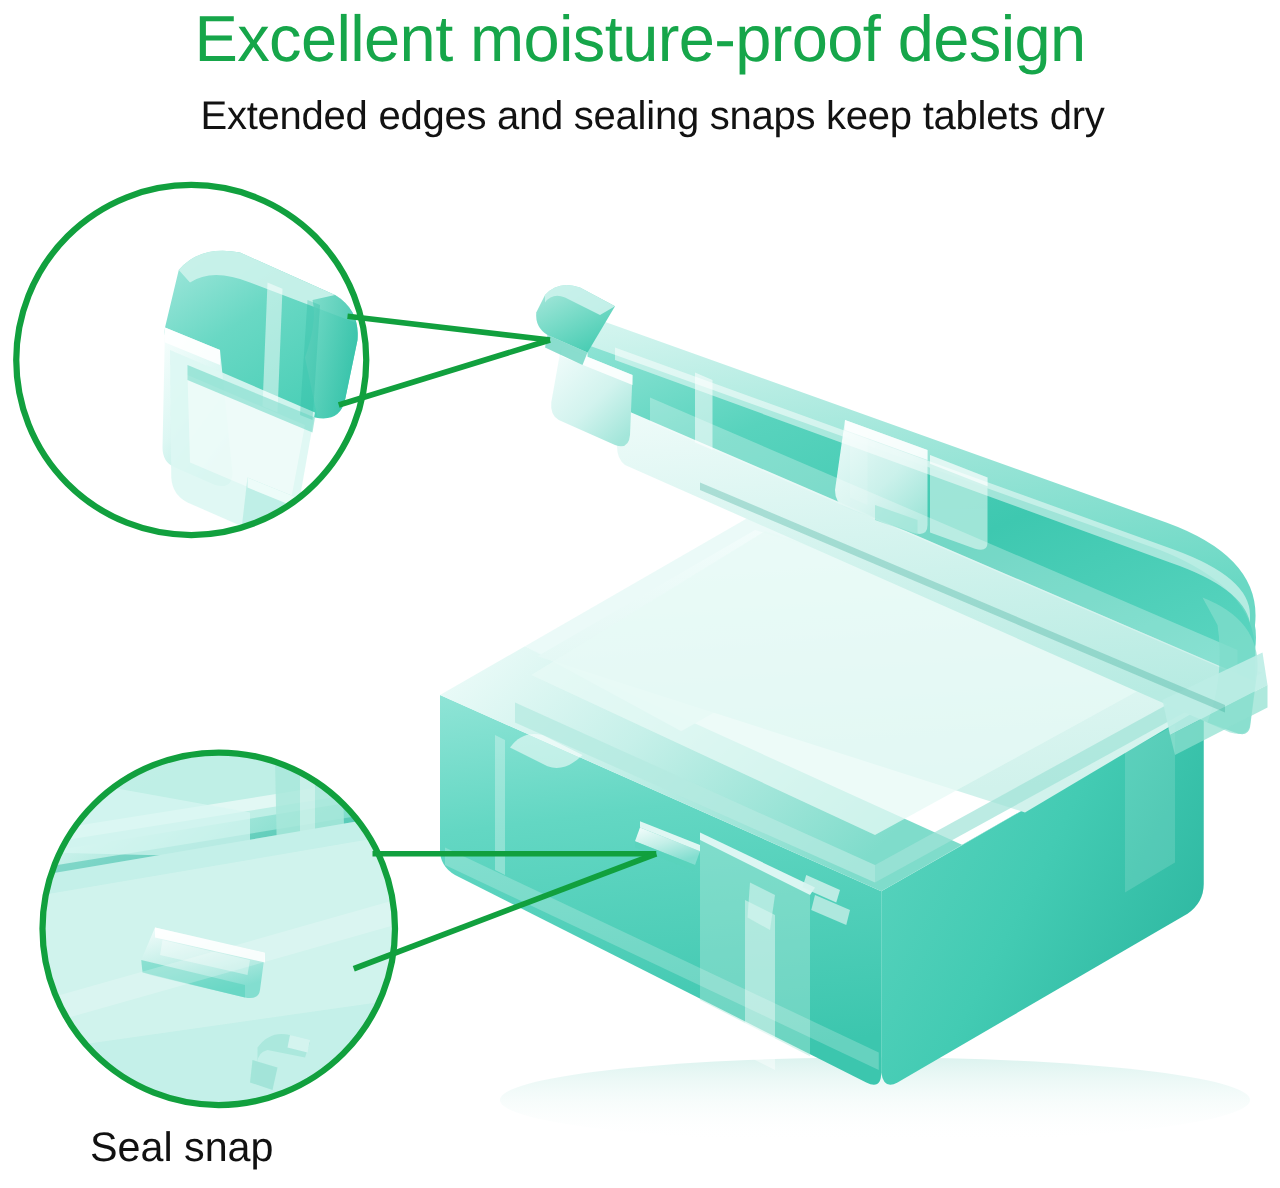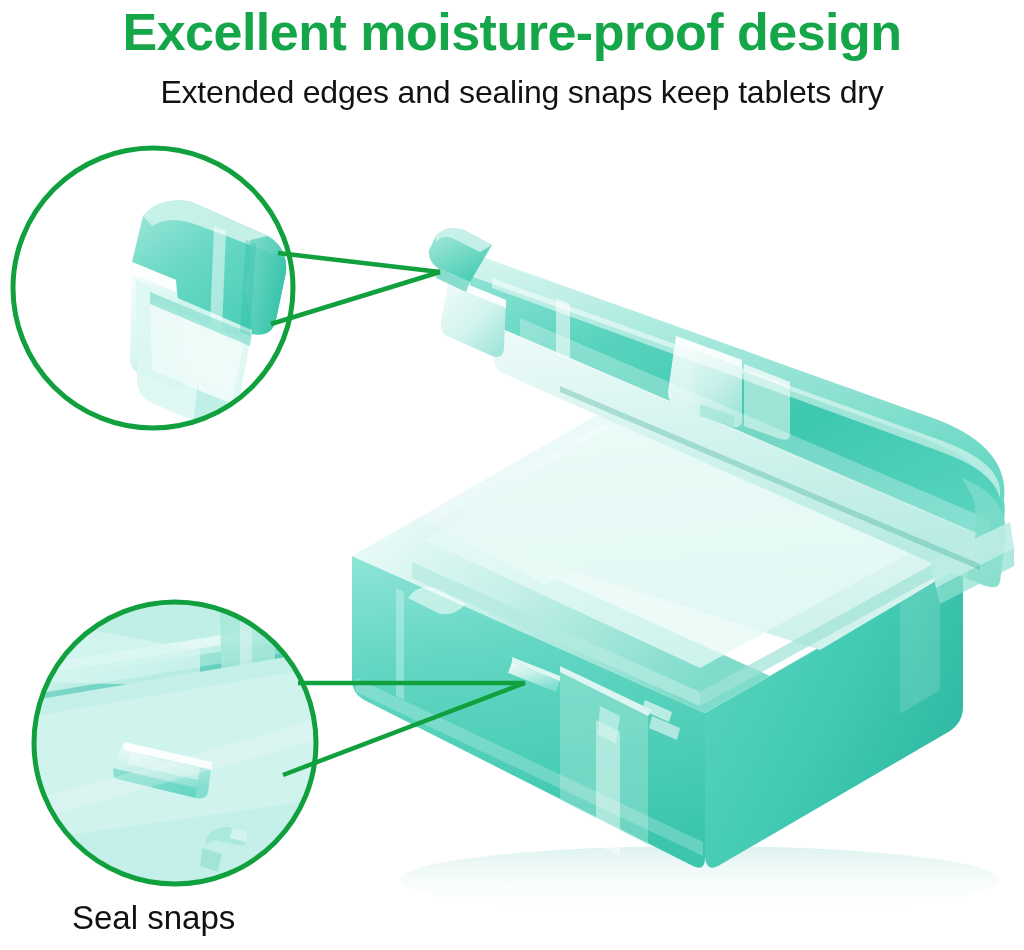--- a/index.html
+++ b/index.html
@@ -14,21 +14,21 @@
     position: relative;
     width: 1024px; height: 950px;
     background: #ffffff;
   }
 
   
   #headline {
     position: absolute;
     left: 0; top: 2px; width: 1024px;
     text-align: center;
-    font-weight: bold;
+    font-weight: normal;
     font-size: 52px;
     line-height: 60px;
     letter-spacing: -0.5px;
     color: #16a64a;
     white-space: nowrap;
   }
   #subhead {
     position: absolute;
     left: 0; top: 72px; width: 1024px;
     text-align: center;
@@ -357,15 +357,15 @@
     </g>
 
   </svg>
   </div>
 
   <div id="headline">Excellent moisture-proof design</div>
 
   <div id="subhead">Extended edges and sealing snaps keep tablets dry</div>
 
 
-  <div id="label-seal" class="callout-label">Seal snaps</div>
+  <div id="label-seal" class="callout-label">Seal snap</div>
 
 </div>
 
 </body></html>

